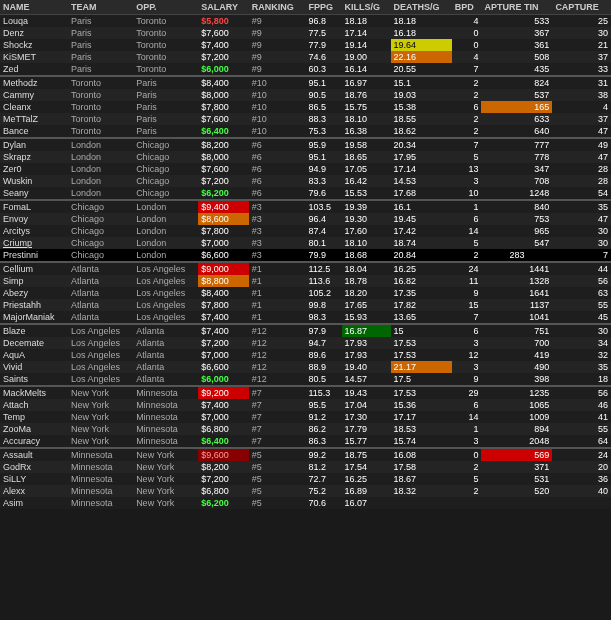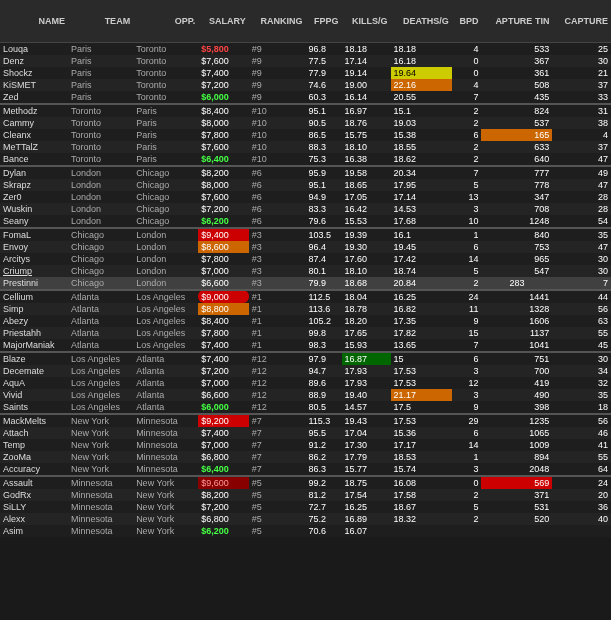--- a/index.html
+++ b/index.html
@@ -10,22 +10,22 @@
       color: #fff;
       overflow: auto;
     }
     table {
       width: 611px;
       border-collapse: collapse;
     }
     th {
       background: #2a2a2a;
       color: #ccc;
-      padding: 16px 3px;
-      text-align: right;
+      padding: 2px 3px;
+      text-align: left;
       font-size: 9px;
       font-weight: bold;
       border-bottom: 1px solid #444;
       white-space: nowrap;
       margin-left: 46px;
     }
     td {
       padding: 1px 3px;
       white-space: nowrap;
       font-size: 9px;
@@ -301,38 +301,38 @@
         <td style="color: rgb(170, 170, 170);">London</td>
         <td>$7,000</td>
         <td style="color: rgb(170, 170, 170);">#3</td>
         <td style="color: rgb(255, 255, 255);">80.1</td>
         <td style="color: rgb(255, 255, 255);">18.10</td>
         <td>18.74</td>
         <td style="color: rgb(255, 255, 255); text-align: right;">5</td>
         <td style="color: rgb(255, 255, 255); text-align: right;">547</td>
         <td style="color: rgb(255, 255, 255); text-align: right;">30</td>
       </tr>
-      <tr class="data-row" style="background-color: #404040;">
+      <tr class="data-row" style="background-color: #000000;">
         <td style="color: rgb(221, 221, 221);">Prestinni</td>
         <td style="color: rgb(170, 170, 170);">Chicago</td>
         <td style="color: rgb(170, 170, 170);">London</td>
         <td>$6,600</td>
         <td style="color: rgb(170, 170, 170);">#3</td>
         <td style="color: rgb(255, 255, 255);">79.9</td>
         <td style="color: rgb(255, 255, 255);">18.68</td>
         <td>20.84</td>
         <td style="color: rgb(255, 255, 255); text-align: right;">2</td>
         <td style="color: rgb(255, 255, 255); text-align: center;">283</td>
         <td style="color: rgb(255, 255, 255); text-align: right;">7</td>
       </tr>
       <tr class="data-row group-separator" style="background-color: rgb(30, 30, 30);">
         <td style="color: rgb(221, 221, 221); border-top: 2px solid rgb(85, 85, 85);">Cellium</td>
         <td style="color: rgb(170, 170, 170); border-top: 2px solid rgb(85, 85, 85);">Atlanta</td>
         <td style="color: rgb(170, 170, 170); border-top: 2px solid rgb(85, 85, 85);">Los Angeles</td>
-        <td class="highlight-red" style="border-top: 2px solid rgb(85, 85, 85); background-color: rgb(204, 0, 0); color: rgb(255, 255, 255); border-radius: 6px;">$9,000</td>
+        <td class="highlight-red" style="border-top: 2px solid rgb(85, 85, 85); background-color: rgb(204, 0, 0); color: rgb(255, 255, 255);">$9,000</td>
         <td style="color: rgb(170, 170, 170); border-top: 2px solid rgb(85, 85, 85);">#1</td>
         <td style="color: rgb(255, 255, 255); border-top: 2px solid rgb(85, 85, 85);">112.5</td>
         <td style="color: rgb(255, 255, 255); border-top: 2px solid rgb(85, 85, 85);">18.04</td>
         <td style="border-top: 2px solid rgb(85, 85, 85);">16.25</td>
         <td style="color: rgb(255, 255, 255); text-align: right; border-top: 2px solid rgb(85, 85, 85);">24</td>
         <td style="color: rgb(255, 255, 255); text-align: right; border-top: 2px solid rgb(85, 85, 85);">1441</td>
         <td style="color: rgb(255, 255, 255); text-align: right; border-top: 2px solid rgb(85, 85, 85);">44</td>
       </tr>
       <tr class="data-row" style="background-color: rgb(36, 36, 36);">
         <td style="color: rgb(221, 221, 221);">Simp</td>
@@ -350,21 +350,21 @@
       <tr class="data-row" style="background-color: rgb(30, 30, 30);">
         <td style="color: rgb(221, 221, 221);">Abezy</td>
         <td style="color: rgb(170, 170, 170);">Atlanta</td>
         <td style="color: rgb(170, 170, 170);">Los Angeles</td>
         <td>$8,400</td>
         <td style="color: rgb(170, 170, 170);">#1</td>
         <td style="color: rgb(255, 255, 255);">105.2</td>
         <td style="color: rgb(255, 255, 255);">18.20</td>
         <td>17.35</td>
         <td style="color: rgb(255, 255, 255); text-align: right;">9</td>
-        <td style="color: rgb(255, 255, 255); text-align: right;">1606</td>
+        <td style="color: rgb(255, 255, 255); text-align: right;">1641</td>
         <td style="color: rgb(255, 255, 255); text-align: right;">63</td>
       </tr>
       <tr class="data-row" style="background-color: rgb(36, 36, 36);">
         <td style="color: rgb(221, 221, 221);">Priestahh</td>
         <td style="color: rgb(170, 170, 170);">Atlanta</td>
         <td style="color: rgb(170, 170, 170);">Los Angeles</td>
         <td>$7,800</td>
         <td style="color: rgb(170, 170, 170);">#1</td>
         <td style="color: rgb(255, 255, 255);">99.8</td>
         <td style="color: rgb(255, 255, 255);">17.65</td>

